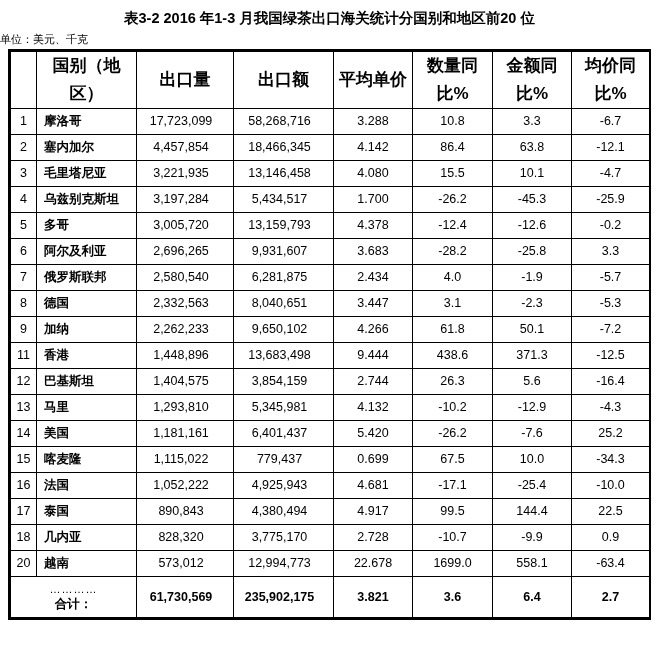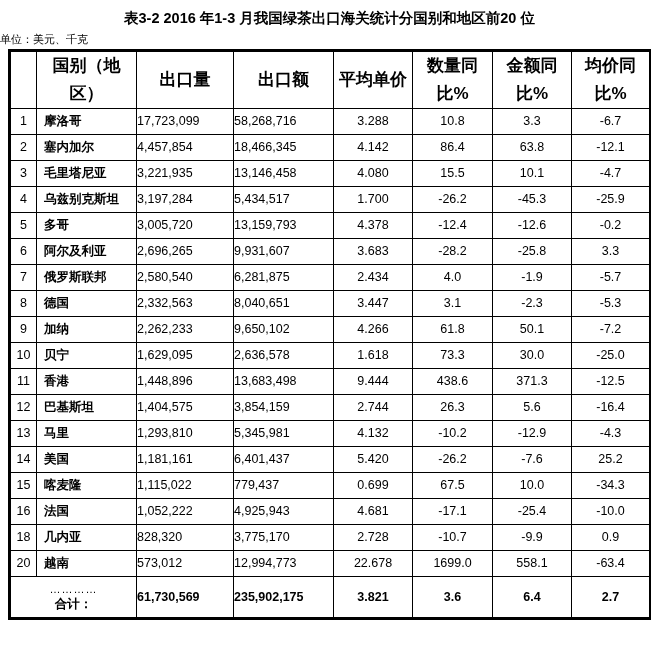--- a/index.html
+++ b/index.html
@@ -49,21 +49,21 @@
   }
   table.main thead th {
     font-weight: bold;
     text-align: center;
     height: 28px;
     line-height: 28px;
     font-size: 17px;
   }
   .col-idx { width: 26px; text-align: center; }
   .col-country { width: 100px; text-align: left; padding-left: 7px !important; font-weight: bold; }
-  .col-num { text-align: left; padding-right: 8px !important; }
+  .col-num { text-align: center; padding-right: 8px !important; }
   .col-ctr { text-align: center; }
   .outer {
     border: 2px solid #000;
     width: 639px;
     margin: 0 auto;
     box-sizing: content-box;
   }
   tr.total td {
     font-weight: bold;
     height: 40px;
@@ -206,30 +206,20 @@
         <td class="col-idx">9</td>
         <td class="col-country">加纳</td>
         <td class="col-num">2,262,233</td>
         <td class="col-num">9,650,102</td>
         <td class="col-ctr">4.266</td>
         <td class="col-ctr">61.8</td>
         <td class="col-ctr">50.1</td>
         <td class="col-ctr">-7.2</td>
       </tr>
       <tr>
-        <td class="col-idx">10</td>
-        <td class="col-country">贝宁</td>
-        <td class="col-num">1,629,095</td>
-        <td class="col-num">2,636,578</td>
-        <td class="col-ctr">1.618</td>
-        <td class="col-ctr">73.3</td>
-        <td class="col-ctr">30.0</td>
-        <td class="col-ctr">-25.0</td>
-      </tr>
-      <tr>
         <td class="col-idx">11</td>
         <td class="col-country">香港</td>
         <td class="col-num">1,448,896</td>
         <td class="col-num">13,683,498</td>
         <td class="col-ctr">9.444</td>
         <td class="col-ctr">438.6</td>
         <td class="col-ctr">371.3</td>
         <td class="col-ctr">-12.5</td>
       </tr>
       <tr>
@@ -274,20 +264,30 @@
       </tr>
       <tr>
         <td class="col-idx">16</td>
         <td class="col-country">法国</td>
         <td class="col-num">1,052,222</td>
         <td class="col-num">4,925,943</td>
         <td class="col-ctr">4.681</td>
         <td class="col-ctr">-17.1</td>
         <td class="col-ctr">-25.4</td>
         <td class="col-ctr">-10.0</td>
+      </tr>
+      <tr>
+        <td class="col-idx">17</td>
+        <td class="col-country">泰国</td>
+        <td class="col-num">890,843</td>
+        <td class="col-num">4,380,494</td>
+        <td class="col-ctr">4.917</td>
+        <td class="col-ctr">99.5</td>
+        <td class="col-ctr">144.4</td>
+        <td class="col-ctr">22.5</td>
       </tr>
       <tr>
         <td class="col-idx">18</td>
         <td class="col-country">几内亚</td>
         <td class="col-num">828,320</td>
         <td class="col-num">3,775,170</td>
         <td class="col-ctr">2.728</td>
         <td class="col-ctr">-10.7</td>
         <td class="col-ctr">-9.9</td>
         <td class="col-ctr">0.9</td>

